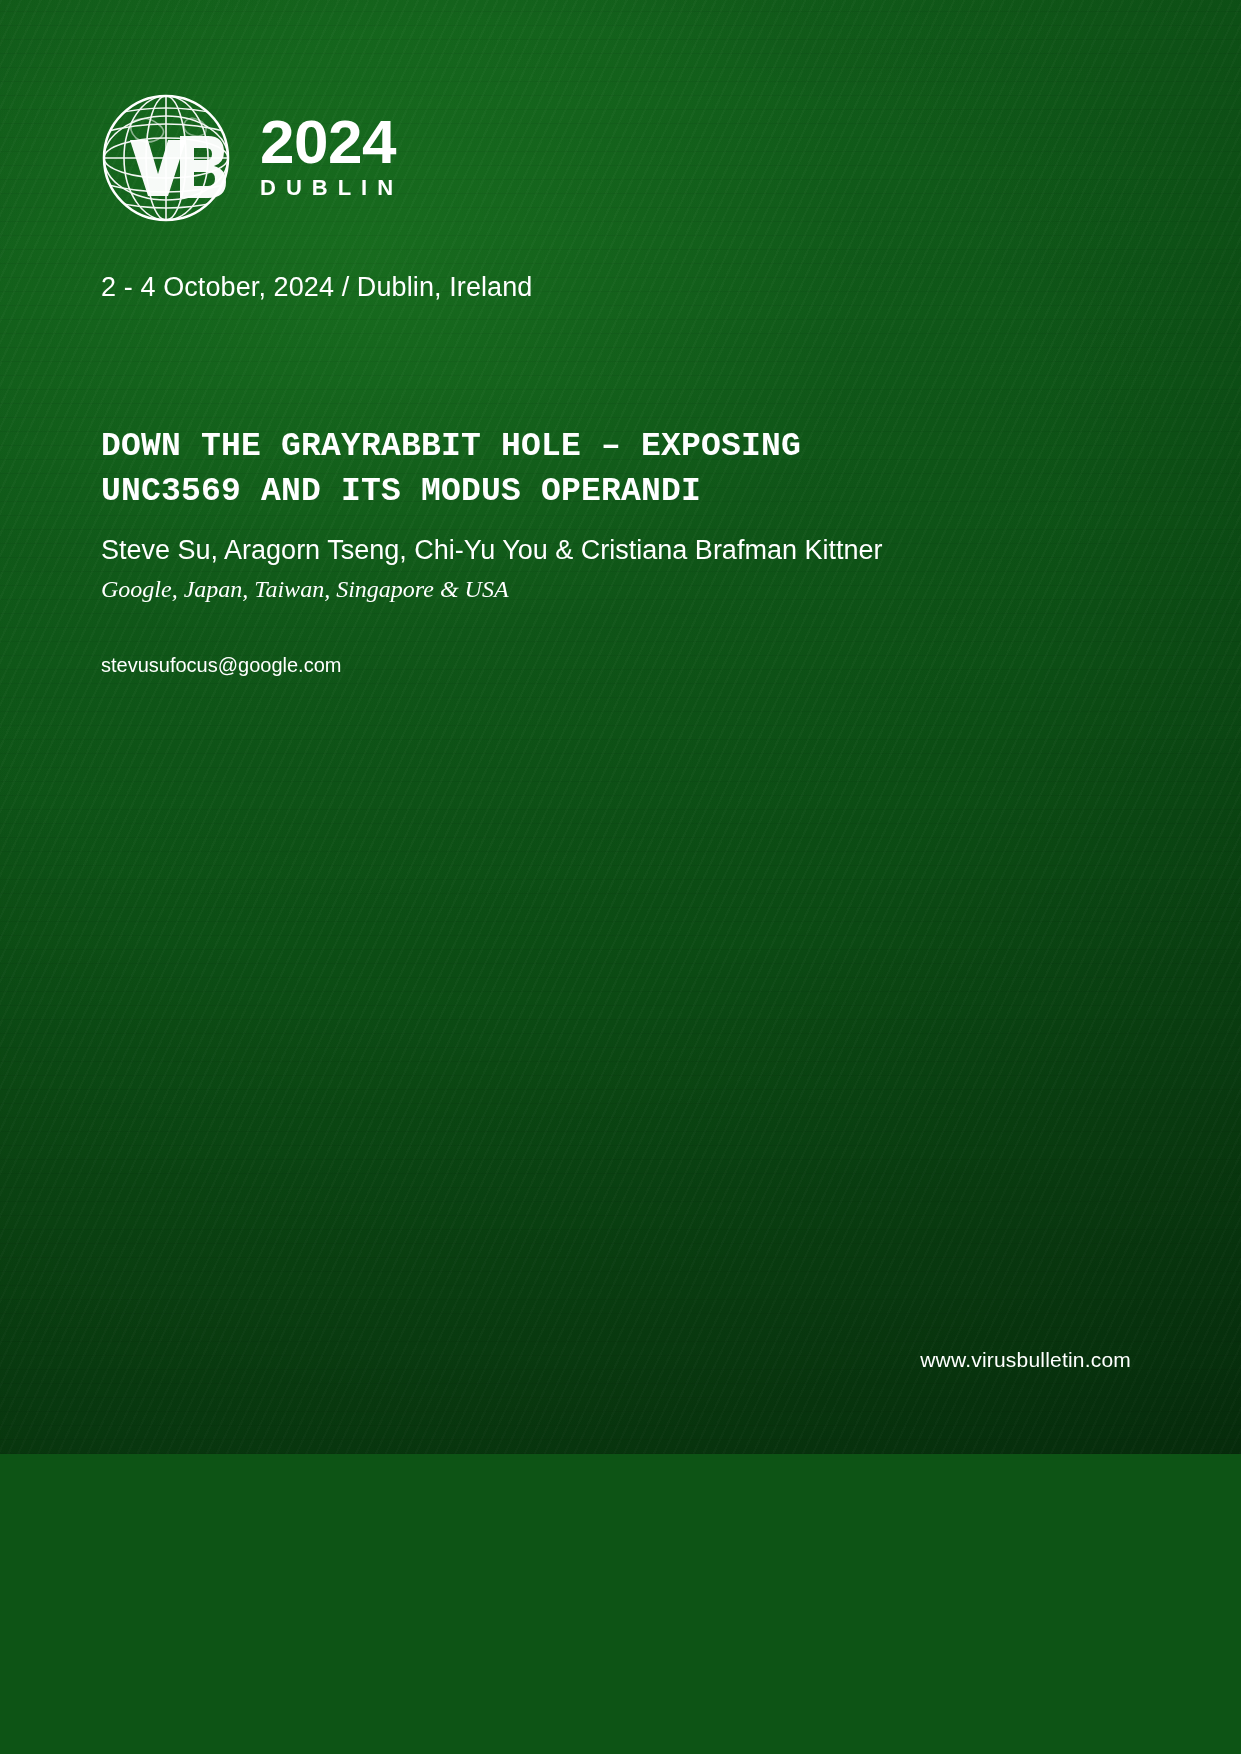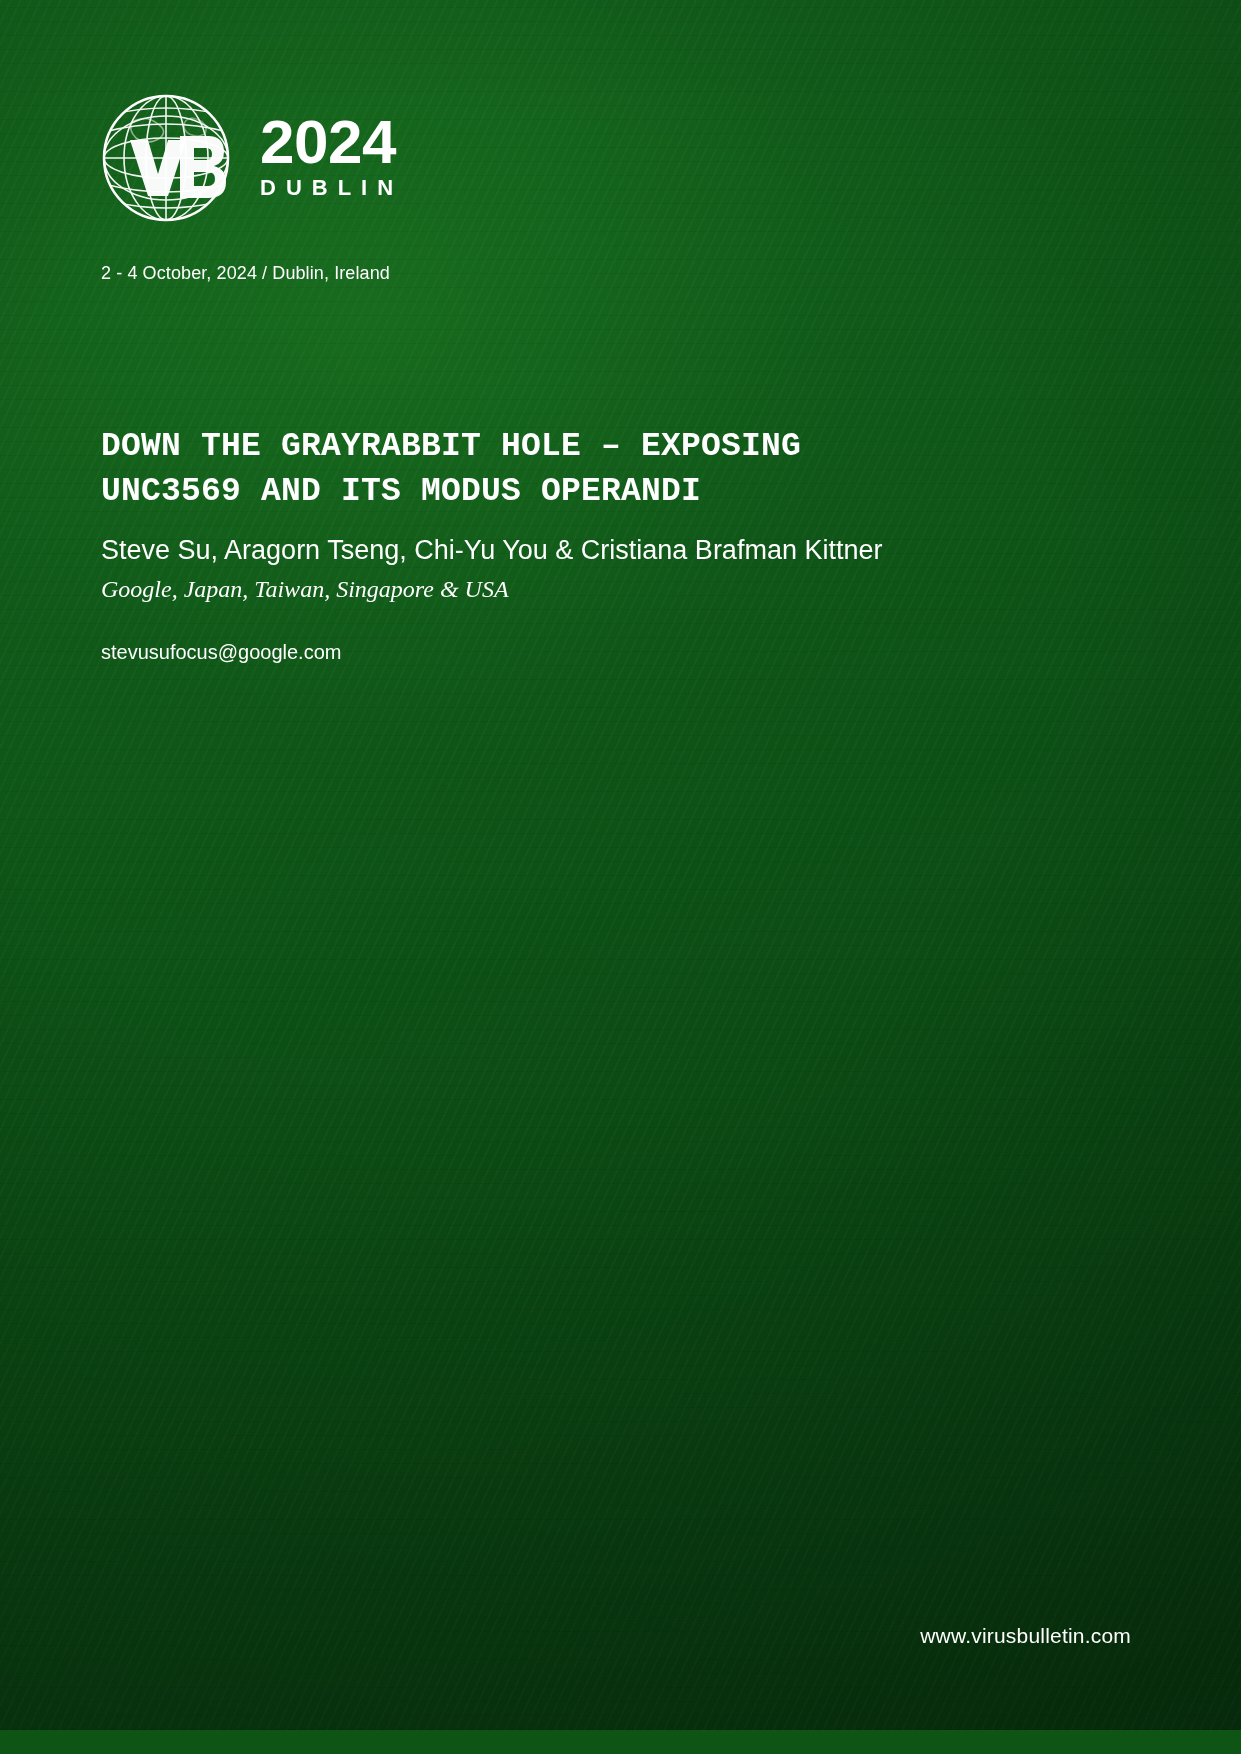--- a/index.html
+++ b/index.html
@@ -10,21 +10,21 @@
     width: 1241px;
     height: 1754px;
     font-family: "Liberation Sans", sans-serif;
     background: #0d5415;
     overflow: hidden;
   }
 
   .page {
     position: relative;
     width: 1241px;
-    height: 1730px;
+    height: 1454px;
     overflow: hidden;
     background:
       radial-gradient(ellipse 1100px 900px at 30% 18%, rgba(30,120,35,0.55) 0%, rgba(20,90,28,0.25) 45%, rgba(10,60,16,0.0) 75%),
       linear-gradient(160deg, #12641b 0%, #0e5617 35%, #0b4a13 65%, #083a0f 100%);
   }
 
   
   .texture {
     position: absolute;
     inset: 0;
@@ -92,22 +92,22 @@
     color: #ffffff;
     letter-spacing: 10px;
     line-height: 1.15;
     margin-top: 2px;
   }
 
   
   .date-line {
     position: absolute;
     left: 101px;
-    top: 263px;
-    font-size: 18px;
+    top: 272px;
+    font-size: 27px;
     color: #ffffff;
     letter-spacing: 0.1px;
   }
 
   
   .title-block {
     position: absolute;
     left: 101px;
     top: 425px;
     width: 1000px;
@@ -129,21 +129,21 @@
     margin-bottom: 6px;
   }
   .affiliation {
     font-size: 24px;
     font-style: italic;
     color: #ffffff;
     line-height: 1.3;
     font-family: Liberation Serif, serif;
   }
   .email {
-    margin-top: 36px;
+    margin-top: 49px;
     font-size: 20px;
     color: #ffffff;
   }
 
   
   .footer-url {
     position: absolute;
     right: 110px;
     bottom: 82px;
     font-size: 21px;

